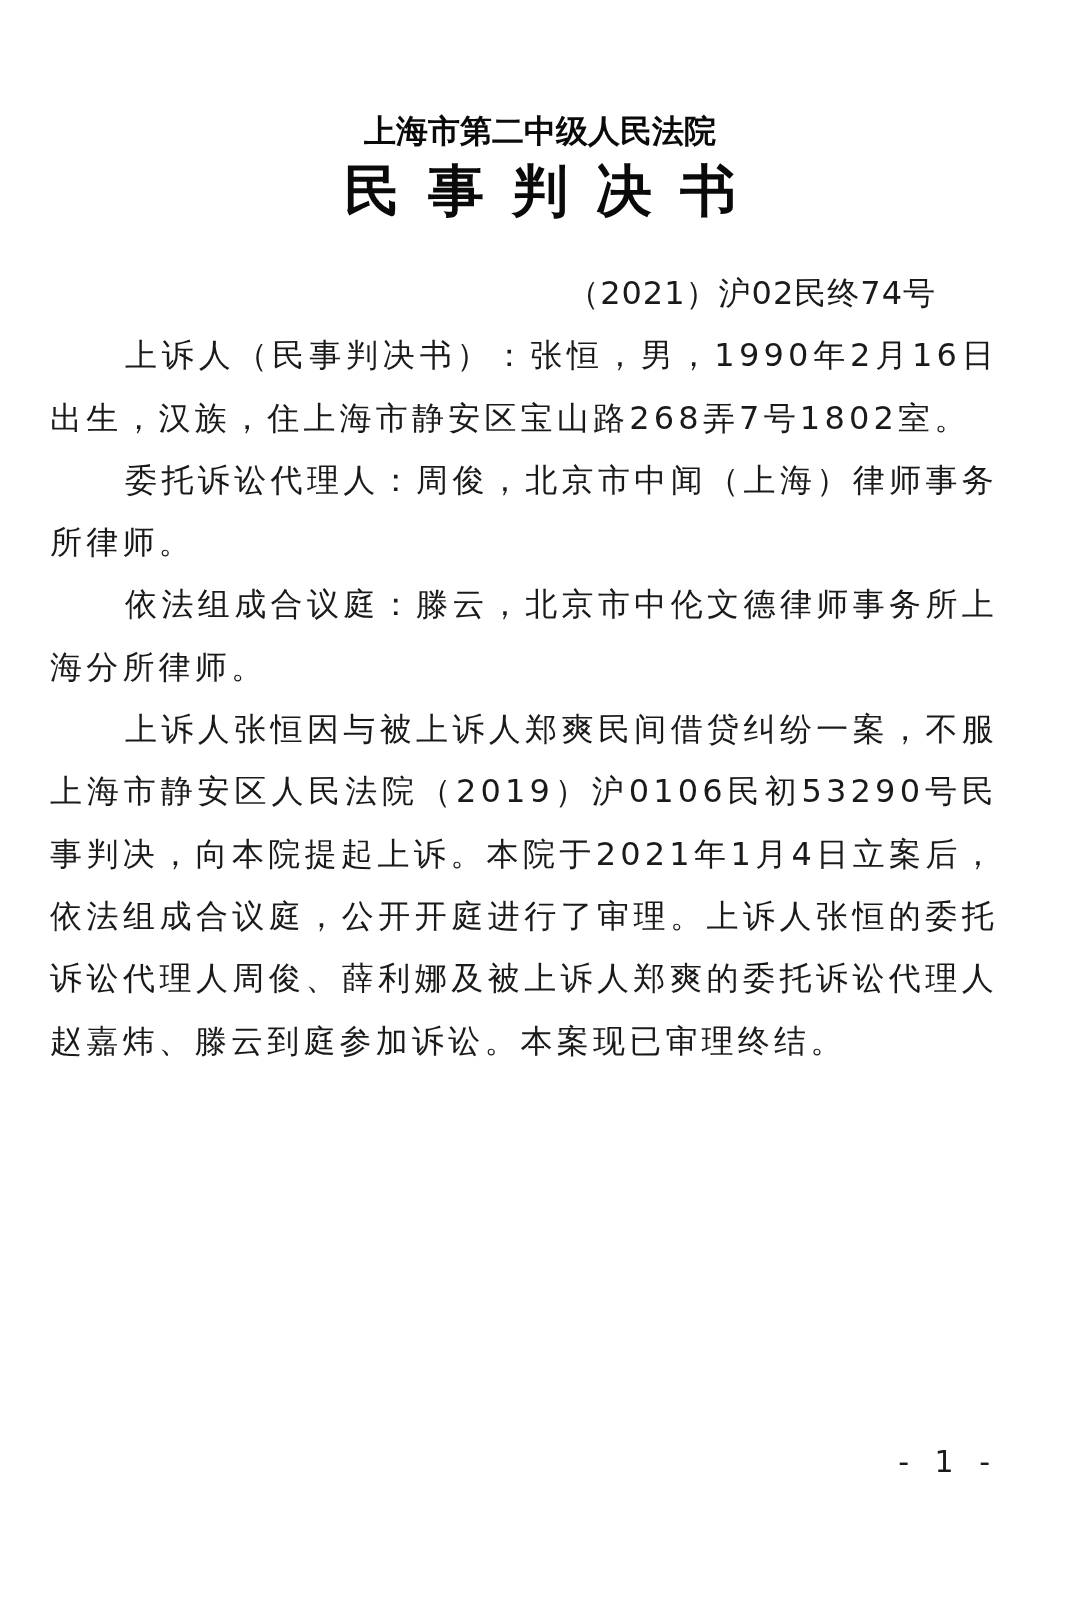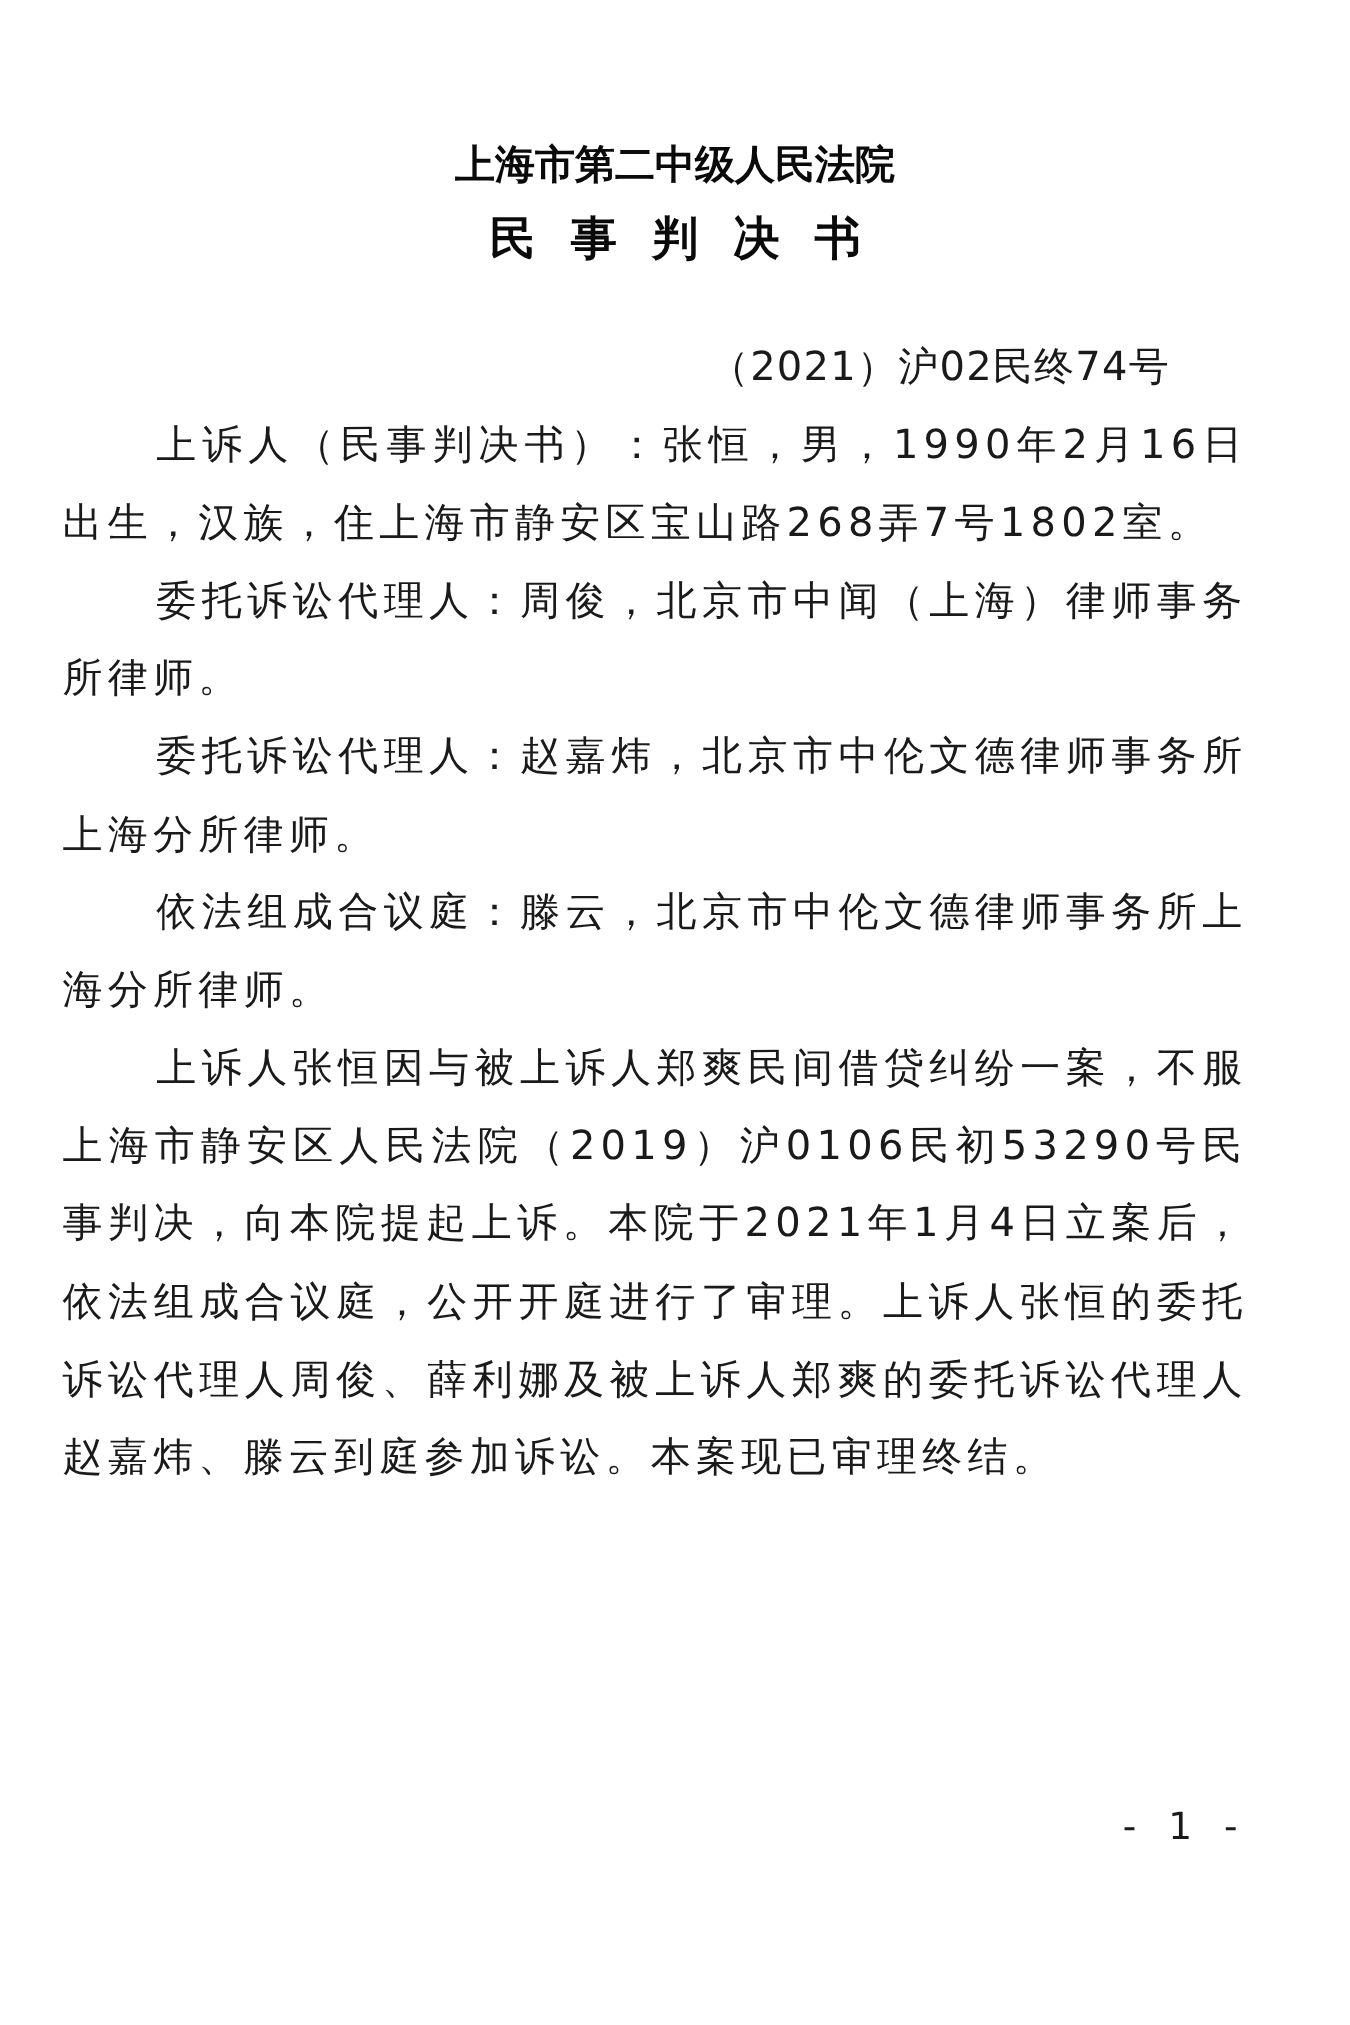--- a/index.html
+++ b/index.html
@@ -32,21 +32,21 @@
     }
     .title-court {
       top: 68px;
       font-size: 32px;
       letter-spacing: 0px;
       line-height: 60px;
       margin-top: 33px;
     }
     .title-doc {
       top: 160px;
-      font-size: 37px;
+      font-size: 56px;
       letter-spacing: 28px;
       line-height: 60px;
       padding-left: 28px;
       box-sizing: border-box;
     }
     .body-text {
       position: absolute;
       left: 50px;
       top: 262px;
       width: 948px;
@@ -89,21 +89,20 @@
 
   <div class="body-text">
     <p class="case-number">（2021）沪02民终74号</p>
 
     <p class="para">上诉人（民事判决书）：张恒，男，1990年2月16日出生，汉族，住上海市静安区宝山路268弄7号1802室。</p>
 
     <p class="para">委托诉讼代理人：周俊，北京市中闻（上海）律师事务所律师。</p>
 
 
 
-    <p class="para">委托诉讼代理人：赵嘉炜，北京市中伦文德律师事务所上海分所律师。</p>
 
     <p class="para">依法组成合议庭：滕云，北京市中伦文德律师事务所上海分所律师。</p>
 
     <p class="para">上诉人张恒因与被上诉人郑爽民间借贷纠纷一案，不服上海市静安区人民法院（2019）沪0106民初53290号民事判决，向本院提起上诉。本院于2021年1月4日立案后，依法组成合议庭，公开开庭进行了审理。上诉人张恒的委托诉讼代理人周俊、薛利娜及被上诉人郑爽的委托诉讼代理人赵嘉炜、滕云到庭参加诉讼。本案现已审理终结。</p>
   </div>
 
   <div class="page-number">- 1 -</div>
 
 </div>
 

